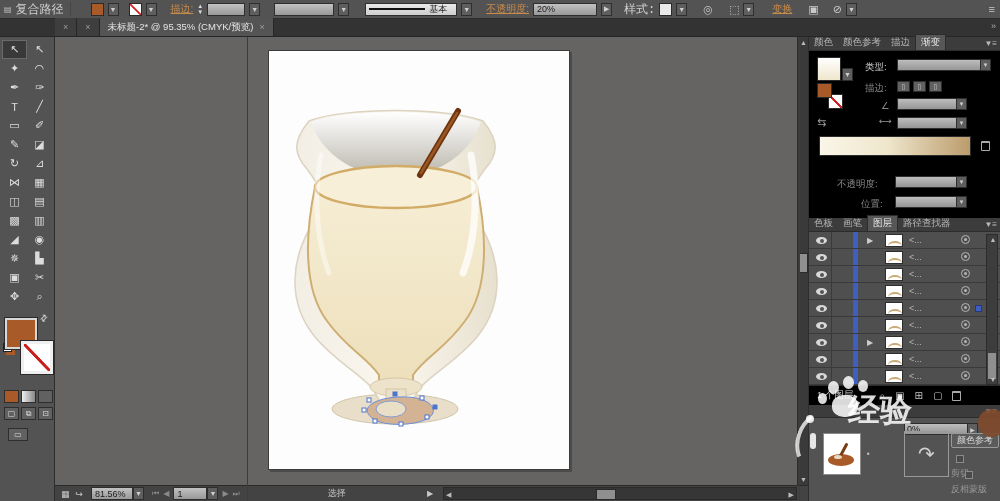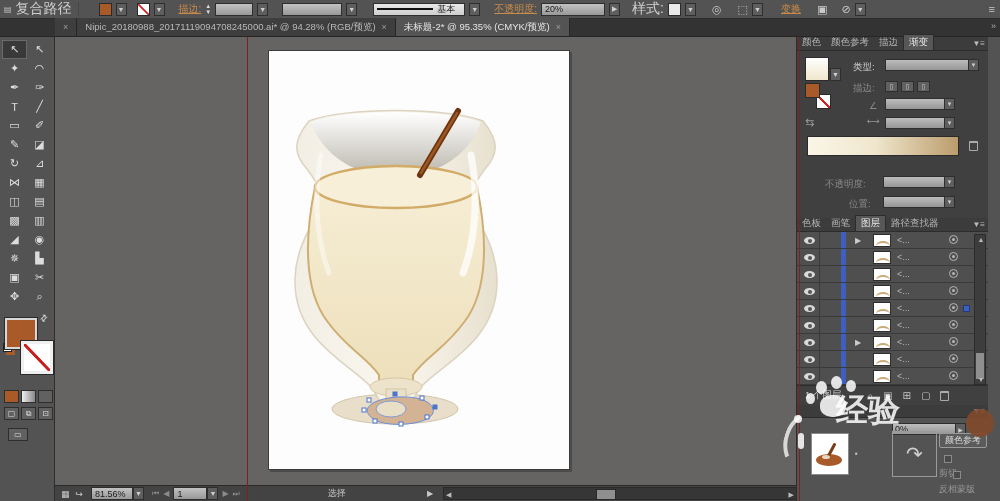--- a/index.html
+++ b/index.html
@@ -5,21 +5,21 @@
   html,body{margin:0;padding:0;background:#222;}
   *{box-sizing:border-box;font-family:"Liberation Sans","DejaVu Sans",sans-serif;}
   #app{position:relative;width:1000px;height:501px;background:#535353;overflow:hidden;font-size:10px;color:#d6d6d6;}
 
   
   #control-bar{position:absolute;left:0;top:0;width:1000px;height:19px;background:#535353;border-bottom:1px solid #2d2d2d;display:flex;align-items:center;gap:4px;padding:0 4px;}
   .cb-sep{width:1px;height:14px;background:#454545;margin:0 2px;}
   .fld{background:linear-gradient(#c2c2c2,#989898);border:1px solid #2e2e2e;color:#1c1c1c;height:13px;display:inline-flex;align-items:center;padding:0 3px;font-size:9px;}
   .dd{color:#cfcfcf;font-size:7px;background:#5e5e5e;border:1px solid #2e2e2e;height:13px;width:11px;display:inline-flex;align-items:center;justify-content:center;}
   .olbl{color:#c88b4a;text-decoration:underline;font-size:10px;}
-  .glbl{color:#cfcfcf;font-size:14px;}
+  .glbl{color:#cfcfcf;font-size:12px;font-family:Liberation Mono, monospace;}
   .swatch{width:13px;height:13px;border:1px solid #2b2b2b;display:inline-block;}
   .sw-brown{background:#a85a28;}
   .sw-none{background:
      linear-gradient(to top right, transparent 44%, #d02020 46%, #d02020 54%, transparent 56%), #fff;}
   .stepper{display:inline-flex;flex-direction:column;font-size:6px;line-height:6px;color:#ddd;}
   .icon-btn{color:#c9c9c9;font-size:11px;display:inline-flex;align-items:center;}
   .brush-line{display:inline-block;width:56px;height:2px;background:#111;margin-right:4px;}
 
   
   #tab-bar{position:absolute;left:0;top:19px;width:1000px;height:18px;background:#333;border-bottom:1px solid #262626;display:flex;align-items:flex-end;}
@@ -48,21 +48,21 @@
   #vscroll .thumb{position:absolute;left:1px;top:216px;width:9px;height:20px;background:#8f8f8f;border:1px solid #2a2a2a;}
   .scroll-arrow{position:absolute;left:0;width:11px;color:#bbb;font-size:7px;text-align:center;}
   .guide{position:absolute;top:37px;bottom:0;width:1px;background:#7a2420;z-index:5;}
 
   
   #status-bar{position:absolute;left:55px;bottom:0;width:753px;height:16px;background:#434343;border-top:1px solid #2a2a2a;display:flex;align-items:center;font-size:9px;}
   #hscroll{position:absolute;left:388px;right:11px;top:1px;bottom:1px;background:#363636;border:1px solid #2a2a2a;}
   #hscroll .thumb{position:absolute;left:152px;top:1px;width:20px;height:11px;background:#8f8f8f;border:1px solid #2a2a2a;}
 
   
-  #right-panels{position:absolute;right:12px;top:37px;width:192px;bottom:0;background:#404040;border-left:1px solid #2d2d2d;font-size:9.5px;}
+  #right-panels{position:absolute;right:0;top:37px;width:192px;bottom:0;background:#000000;border-left:1px solid #2d2d2d;font-size:9.5px;}
   .ptab-row{height:14px;background:#3c3c3c;display:flex;align-items:flex-end;gap:0;border-bottom:1px solid #2c2c2c;position:relative;}
   .ptab{padding:1px 5px;color:#b5b5b5;white-space:nowrap;}
   .ptab.active{background:#575757;color:#e8e8e8;border:1px solid #2c2c2c;border-bottom:none;}
   .pmenu{position:absolute;right:3px;top:2px;color:#bbb;font-size:8px;}
   .p-lbl{color:#cfcfcf;}
   .p-lbl.dis{color:#8a8a8a;}
   .pfld{background:linear-gradient(#bdbdbd,#969696);border:1px solid #2e2e2e;height:12px;display:inline-flex;align-items:center;color:#222;font-size:9px;padding:0 2px;position:relative;}
   .pfld .dd2{position:absolute;right:0;top:0;bottom:0;width:10px;background:#5e5e5e;color:#ccc;font-size:6px;display:flex;align-items:center;justify-content:center;border-left:1px solid #2e2e2e;}
   .minibtn{width:13px;height:11px;border:1px solid #2e2e2e;background:#616161;color:#ccc;font-size:7px;display:inline-flex;align-items:center;justify-content:center;}
   #gradient-bar{position:absolute;left:10px;top:99px;width:152px;height:20px;border:1px solid #2b2b2b;background:linear-gradient(90deg,#faf6e8,#efe6cc 45%,#bb9c6c);}
@@ -145,21 +145,20 @@
     <span class="dd">▼</span>
     <span class="icon-btn" style="position:absolute;right:5px;">≡</span>
   </div>
 
   <div id="tab-bar">
     <div id="tab-strip">
         <div class="doctab">
           <span class="tclose">×</span>
         </div>
         <div class="doctab">
-          <span>Nipic_20180988_20171119094708245000.ai* @ 94.28% (RGB/预览)</span>
           <span class="tclose">×</span>
         </div>
         <div class="doctab active">
           <span>未标题-2* @ 95.35% (CMYK/预览)</span>
           <span class="tclose">×</span>
         </div>
       </div>
     <span id="panel-collapse">»</span>
   </div>
 

